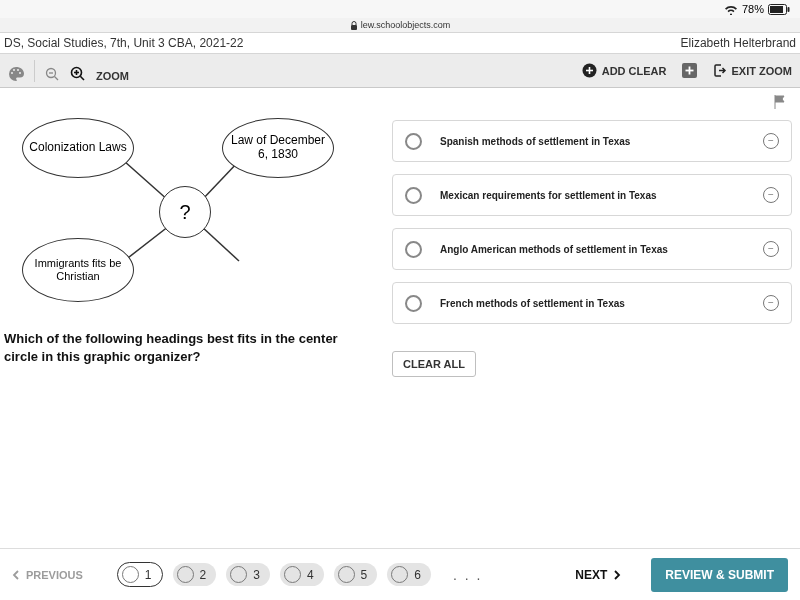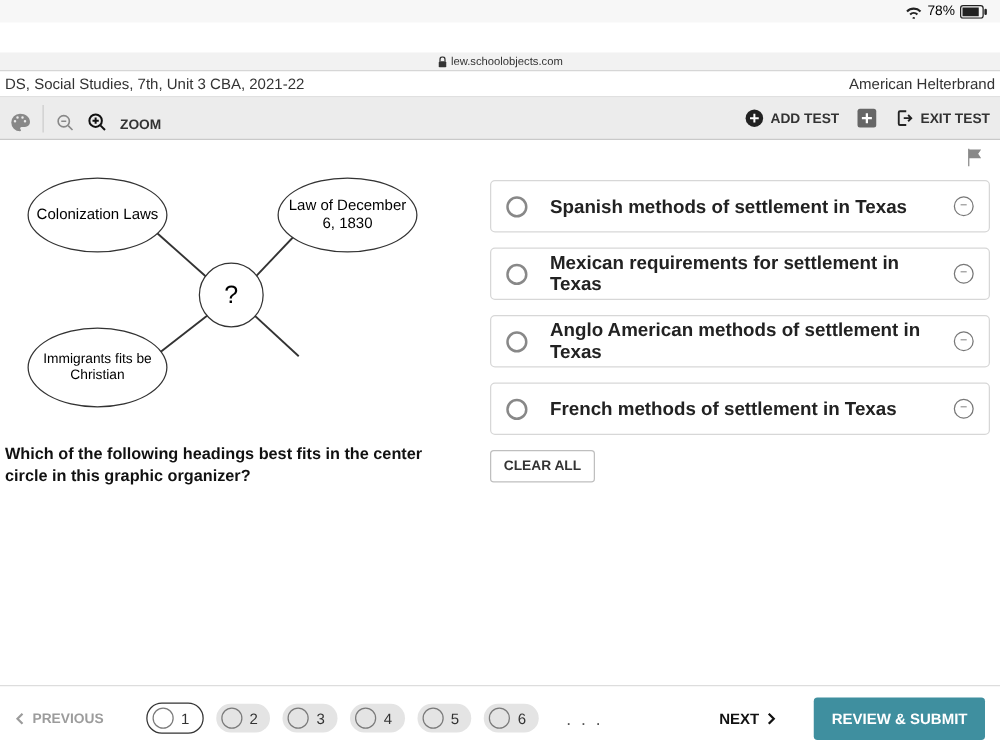--- a/index.html
+++ b/index.html
@@ -1,19 +1,19 @@
 <!DOCTYPE html>
 <html><head>
 <meta charset="utf-8">
 <style>
   * { box-sizing: border-box; margin: 0; padding: 0; }
   html, body { width: 800px; height: 600px; font-family: -apple-system, Helvetica, Arial, sans-serif; background: #fff; overflow: hidden; }
   .statusbar { height: 18px; background: #f7f7f7; display:flex; justify-content:flex-end; align-items:center; padding:0 10px; font-size:11px; gap:4px;}
   .statusbar .wifi { font-size:12px;}
-  .urlbar { height: 14px; background:#f2f2f2; display:flex; justify-content:center; align-items:center; font-size:9px; color:#333; gap:3px;margin-top:24px;}
+  .urlbar { height: 14px; background:#f2f2f2; display:flex; justify-content:center; align-items:center; font-size:9px; color:#333; gap:3px;}
   .titlebar { height:22px; border-top:1px solid #d6d6d6; border-bottom:1px solid #d6d6d6; display:flex; justify-content:space-between; align-items:center; padding:0 4px; font-size:12px; color:#333;}
   .toolbar { height:34px; background:#ececec; border-bottom:1px solid #c9c9c9; display:flex; align-items:center; padding:0 8px; font-size:12px; color:#333; justify-content:space-between;}
   .toolbar-left { display:flex; align-items:flex-end; gap:10px;}
   .toolbar-right { display:flex; align-items:center; gap:14px;}
   .tbtn { display:flex; align-items:center; gap:5px; font-weight:600; font-size:11px; color:#333; cursor:pointer;}
   .divider { width:1px; height:22px; background:#ccc;}
   .icon { display:inline-flex; align-items:center; justify-content:center;}
   .content { position:relative; height: calc(600px - 18px - 14px - 22px - 34px - 52px); padding: 12px 8px 0 4px; display:flex; gap:18px;}
   .flagrow { position:absolute; top:6px; right:12px;}
   .left { width: 370px; }
@@ -21,23 +21,23 @@
   .bubble { position:absolute; border:1.5px solid #333; border-radius:50%; background:#fff; display:flex; align-items:center; justify-content:center; text-align:center; font-size:12px; line-height:1.15; padding:4px;}
   .center-bubble { width:52px; height:52px; left:155px; top:70px; font-size:20px; font-weight:500;}
   .b-tl { width:112px; height:60px; left:18px; top:2px;}
   .b-tr { width:112px; height:60px; left:218px; top:2px;}
   .b-bl { width:112px; height:64px; left:18px; top:122px; font-size:11px;}
   .b-br { width:112px; height:70px; left:218px; top:118px; font-size:11px;}
   .qtext { font-size:13px; font-weight:700; color:#111; margin-top:14px; line-height:1.4; max-width:365px;}
   .right { flex:1; display:flex; flex-direction:column; gap:12px; margin-top:20px;}
   .option { border:1px solid #d7d7d7; border-radius:4px; height:42px; display:flex; align-items:center; padding:0 12px; gap:18px; cursor:pointer; background:#fff;}
   .radio { width:17px; height:17px; border:2px solid #888; border-radius:50%; flex-shrink:0;}
-  .option-label { font-size:15px; font-weight:700; color:#222; flex:1;}
+  .option-label { font-size:10px; font-weight:700; color:#222; flex:1;}
   .expand { width:16px; height:16px; border:1.5px solid #777; border-radius:50%; display:flex; align-items:center; justify-content:center; font-size:10px; color:#777; line-height:1;}
-  .clearall { align-self:flex-start; border:1px solid #bfbfbf; background:#fff; border-radius:3px; padding:6px 10px; font-size:11px; font-weight:600; color:#333; cursor:pointer;}
+  .clearall { align-self:flex-start; border:1px solid #bfbfbf; background:#fff; border-radius:3px; padding:6px 10px; font-size:11px; font-weight:600; color:#333; cursor:pointer;margin-top:15px;}
   .footer { position:absolute; bottom:0; left:0; right:0; height:52px; border-top:1px solid #ddd; background:#fff; display:flex; align-items:center; padding:0 12px; gap:14px;}
   .prev { display:flex; align-items:center; gap:6px; color:#9c9c9c; font-size:11px; font-weight:600; cursor:pointer; margin-right:20px;}
   .pager { display:flex; gap:10px; align-items:center;}
   .page-pill { display:flex; align-items:center; gap:6px; background:#e4e4e4; border-radius:14px; padding:3px 10px 3px 4px; font-size:12px; color:#333; cursor:pointer;}
   .page-pill.current { border:1.5px solid #333; background:#fff;}
   .page-pill .ring { width:17px; height:17px; border:1.5px solid #7a7a7a; border-radius:50%;}
   .dots { font-size:14px; color:#555; margin:0 12px; letter-spacing:2px;}
   .next { display:flex; align-items:center; gap:6px; color:#111; font-size:12px; font-weight:700; cursor:pointer; margin-left:auto; margin-right:16px;}
   .submit { background:#3f8f9f; color:#fff; border:none; border-radius:3px; padding:10px 14px; font-size:12px; font-weight:700; cursor:pointer;}
   .palette-icon { color:#777; font-size:14px;}
@@ -66,21 +66,21 @@
     <svg width="8" height="9" viewBox="0 0 8 9">
         <rect x="1" y="4" width="6" height="5" rx="1" fill="#333"></rect>
         <path d="M2 4V2.5a2 2 0 014 0V4" fill="none" stroke="#333" stroke-width="1"></path>
       </svg>
   </span>
   <span>lew.schoolobjects.com</span>
 </div>
 
 <div class="titlebar">
   <span>DS, Social Studies, 7th, Unit 3 CBA, 2021-22</span>
-  <span>American Helterbrand</span>
+  <span>Elizabeth Helterbrand</span>
 </div>
 
 <div class="toolbar">
   <div class="toolbar-left">
     <span class="palette-icon icon">
       <svg width="16" height="16" viewBox="0 0 16 16">
           <path d="M8 1a7 7 0 000 14c1 0 1-1 .4-1.6-.6-.6-.2-1.9.8-1.9H12a4 4 0 004-4C16 3.7 12.4 1 8 1zM4 8a1 1 0 110-2 1 1 0 010 2zm2-3a1 1 0 110-2 1 1 0 010 2zm4 0a1 1 0 110-2 1 1 0 010 2zm2 3a1 1 0 110-2 1 1 0 010 2z" fill="#888"></path>
         </svg>
     </span>
     <span class="divider"></span>
@@ -105,37 +105,37 @@
   </div>
   <div class="toolbar-right">
     <span class="tbtn">
       <span class="icon">
         <svg width="15" height="15" viewBox="0 0 15 15">
             <circle cx="7.5" cy="7.5" r="7" fill="#222"></circle>
             <line x1="7.5" y1="4" x2="7.5" y2="11" stroke="#fff" stroke-width="1.6"></line>
             <line x1="4" y1="7.5" x2="11" y2="7.5" stroke="#fff" stroke-width="1.6"></line>
           </svg>
       </span>
-      <span>ADD TEST</span>
+      <span>ADD CLEAR</span>
     </span>
     <span class="icon">
       <svg width="17" height="17" viewBox="0 0 17 17">
           <rect x="1" y="1" width="15" height="15" rx="2" fill="#666"></rect>
           <line x1="8.5" y1="4.5" x2="8.5" y2="12.5" stroke="#fff" stroke-width="1.8"></line>
           <line x1="4.5" y1="8.5" x2="12.5" y2="8.5" stroke="#fff" stroke-width="1.8"></line>
         </svg>
     </span>
     <span class="tbtn">
       <span class="icon">
         <svg width="15" height="15" viewBox="0 0 15 15">
             <path d="M9 2H4a1 1 0 00-1 1v9a1 1 0 001 1h5" fill="none" stroke="#222" stroke-width="1.5"></path>
             <path d="M7 7.5h6M10.5 5l2.5 2.5L10.5 10" fill="none" stroke="#222" stroke-width="1.5"></path>
           </svg>
       </span>
-      <span>EXIT TEST</span>
+      <span>EXIT ZOOM</span>
     </span>
   </div>
 </div>
 
 <div class="content">
   <div class="flagrow">
     <svg width="16" height="16" viewBox="0 0 16 16">
         <path d="M3 1v14M3 2h9l-2 3 2 3H3" fill="#888" stroke="#888" stroke-width="1"></path>
       </svg>
   </div>

